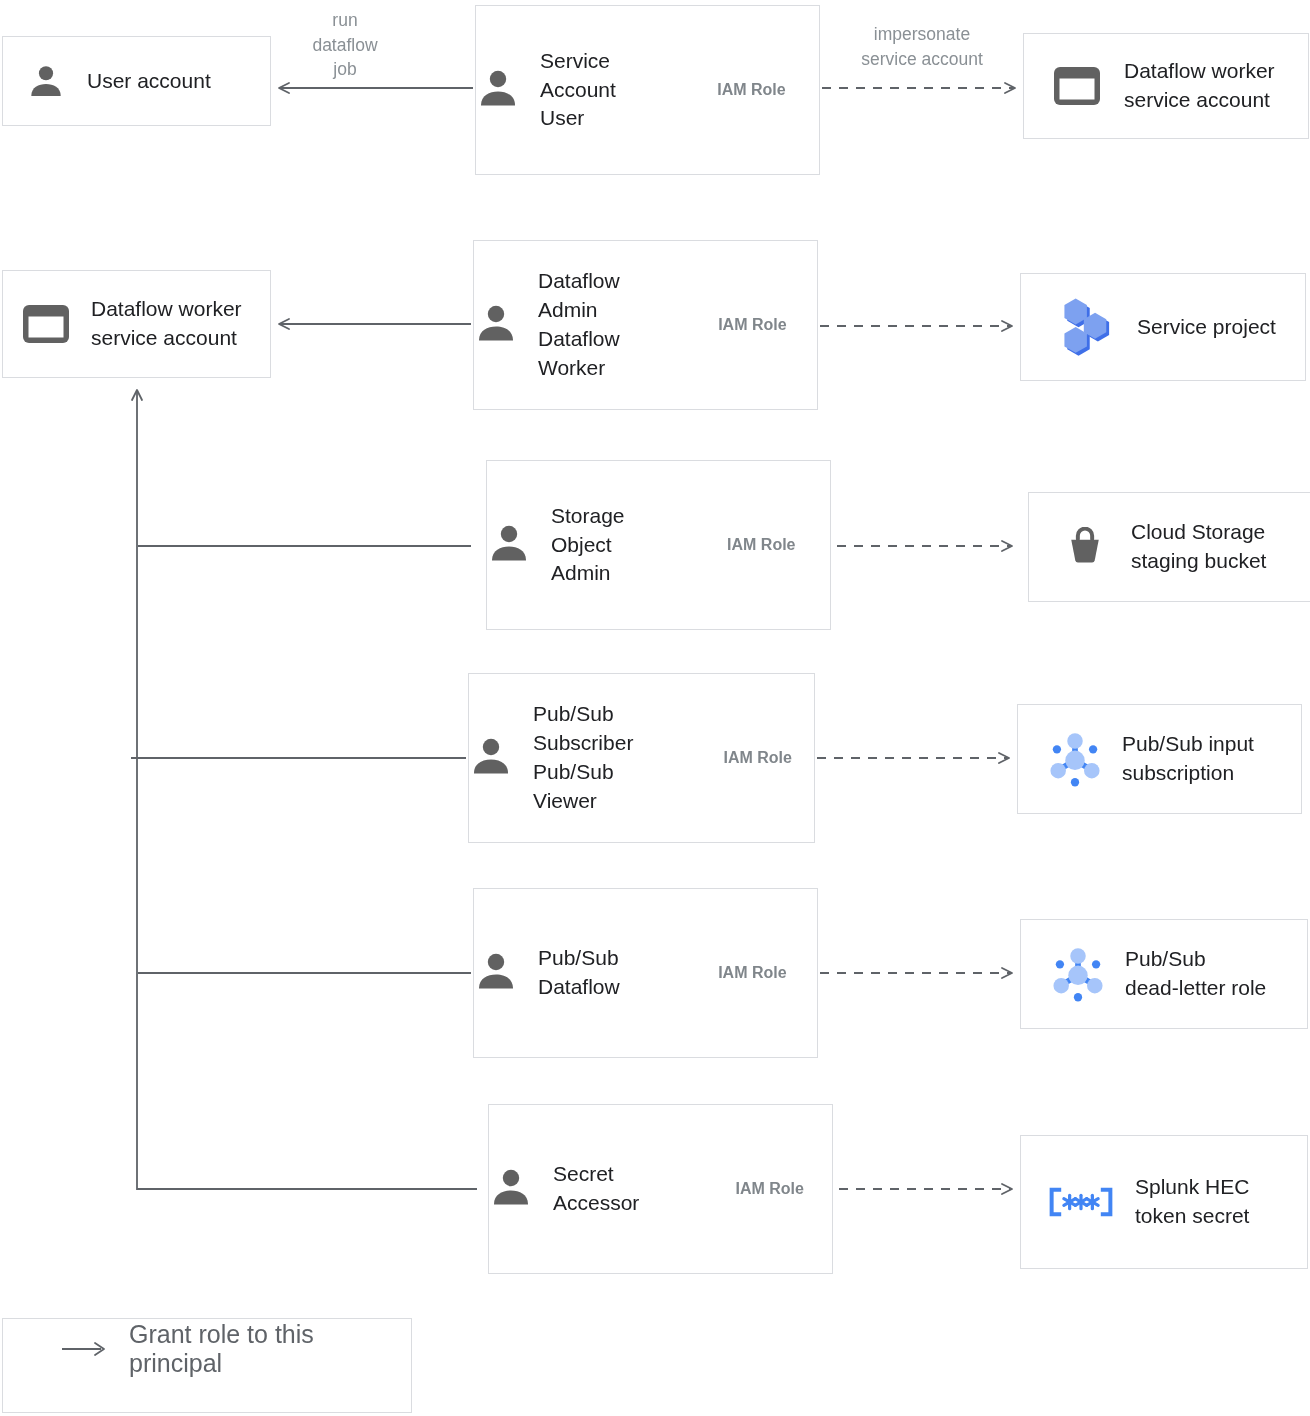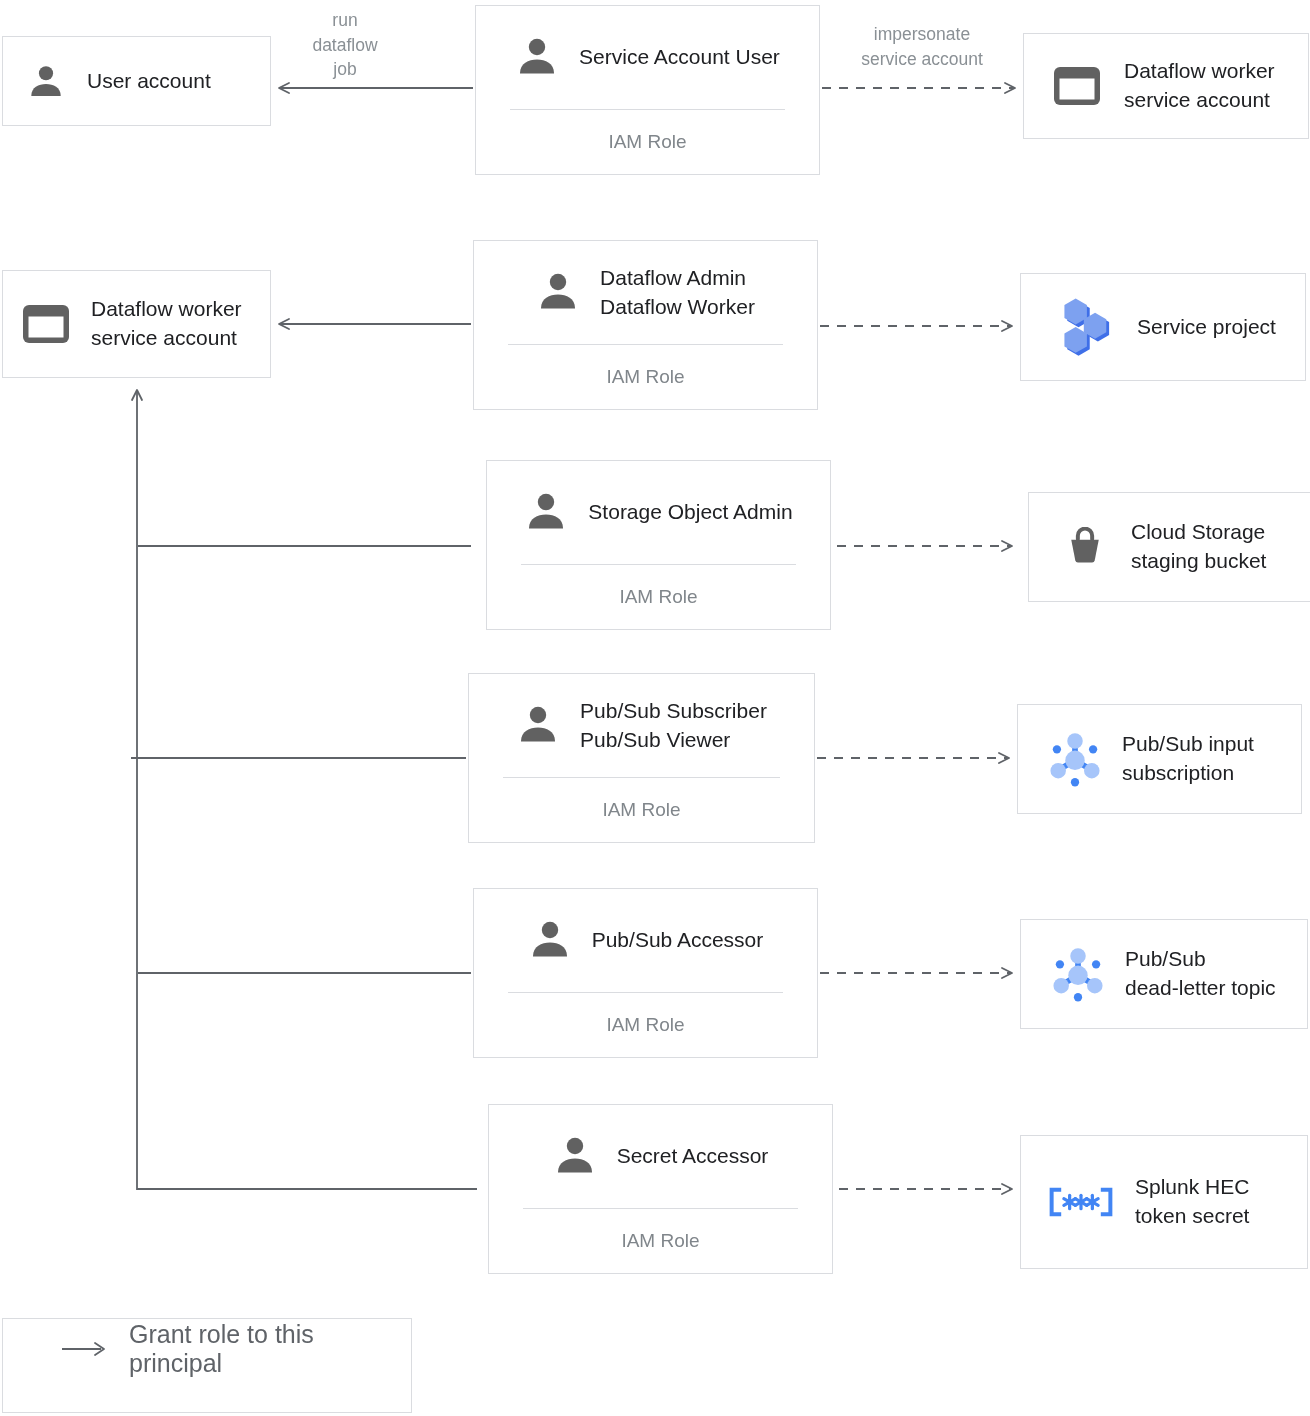--- a/index.html
+++ b/index.html
@@ -7,26 +7,26 @@
   #canvas{
     position:relative;width:1310px;height:1416px;background:#ffffff;
     font-family:"Liberation Sans",sans-serif;overflow:hidden;
   }
   .box{position:absolute;background:#fff;border:1.5px solid #DADCE0;box-sizing:border-box;}
   
   .entity{display:flex;align-items:center;}
   .entity .label{font-size:21px;color:#202124;line-height:1.38;white-space:pre-line;}
   .entity .eicon{flex:0 0 auto;display:flex;align-items:center;justify-content:center;}
   
-  .iam{display:flex;flex-direction:column;}
+  .iam{display:flex;flex-direction:row;}
   .iam-top{flex:0 0 103px;display:flex;align-items:center;justify-content:center;gap:20px;}
   .iam-title{font-size:21px;color:#202124;line-height:1.38;white-space:pre-line;}
   .iam-divider{border-top:1.5px solid #DADCE0;margin:0 34px;}
   .iam-bottom{flex:1;display:flex;align-items:center;justify-content:center;
-    font-size:19px;color:#80868B;}
+    font-size:16px;color:#80868B;font-weight:bold;}
   
   .edge-label{position:absolute;font-size:17.5px;color:#8a9095;text-align:center;
     line-height:1.4;white-space:pre-line;}
   
   .overlay{position:absolute;left:0;top:0;pointer-events:none;}
   
   .legend{padding:10px 0 0 0;}
   .legend-row{display:flex;align-items:center;height:39px;padding-left:36px;}
   .legend-row .glyph{width:46px;flex:0 0 46px;display:flex;align-items:center;}
   .legend-row span{margin-left:22px;font-size:25px;color:#5F6368;}
@@ -203,21 +203,21 @@
   </div>
 
   <div class="box iam" style="left:473px;top:888px;width:345px;height:170px;">
     <div class="iam-top">
       <span>
         <svg width="44" height="44" viewBox="0 0 44 44">
           <circle cx="22" cy="13" r="8.2" fill="#616161"></circle>
           <path d="M5 39 c0-9.5 8.5-13.5 17-13.5 s17 4 17 13.5 v0.5 H5 Z" fill="#616161"></path>
         </svg>
       </span>
-      <span class="iam-title">Pub/Sub Accessor</span>
+      <span class="iam-title">Pub/Sub Dataflow</span>
     </div>
     <div class="iam-divider"></div>
     <div class="iam-bottom">IAM Role</div>
   </div>
 
   <div class="box entity" style="left:1020px;top:919px;width:288px;height:110px;padding-left:26px;gap:16px;">
     <span class="eicon">
       <svg width="62" height="62" viewBox="0 0 48 48">
         <g stroke="#4285F4" stroke-width="4.4">
           <line x1="24" y1="25" x2="24" y2="11"></line>
@@ -227,21 +227,21 @@
         <circle cx="24" cy="10" r="6" fill="#A6C5FA"></circle>
         <circle cx="11" cy="33" r="6" fill="#A6C5FA"></circle>
         <circle cx="37" cy="33" r="6" fill="#A6C5FA"></circle>
         <circle cx="24" cy="25" r="7.5" fill="#A6C5FA"></circle>
         <circle cx="10" cy="16.5" r="3.2" fill="#4285F4"></circle>
         <circle cx="38" cy="16.5" r="3.2" fill="#4285F4"></circle>
         <circle cx="24" cy="42" r="3.2" fill="#4285F4"></circle>
       </svg>
     </span>
     <span class="label">Pub/Sub
-dead-letter topic</span>
+dead-letter role</span>
   </div>
 
   <div class="box iam" style="left:475px;top:1104px;width:345px;height:170px;margin-left:13px;">
     <div class="iam-top">
       <span>
         <svg width="44" height="44" viewBox="0 0 44 44">
           <circle cx="22" cy="13" r="8.2" fill="#616161"></circle>
           <path d="M5 39 c0-9.5 8.5-13.5 17-13.5 s17 4 17 13.5 v0.5 H5 Z" fill="#616161"></path>
         </svg>
       </span>

